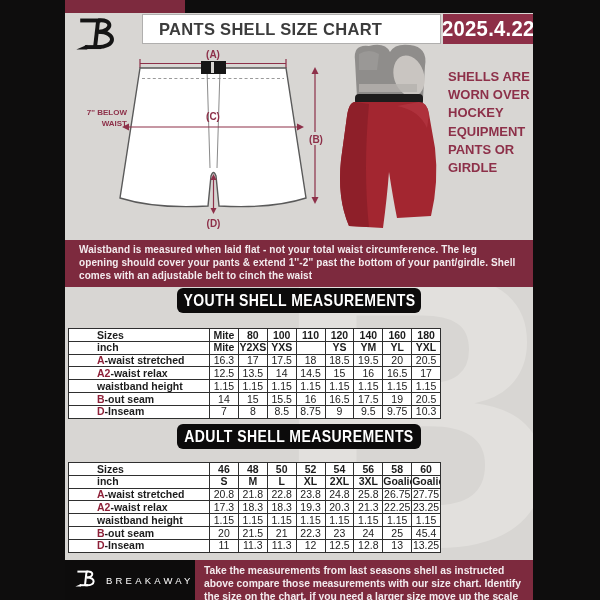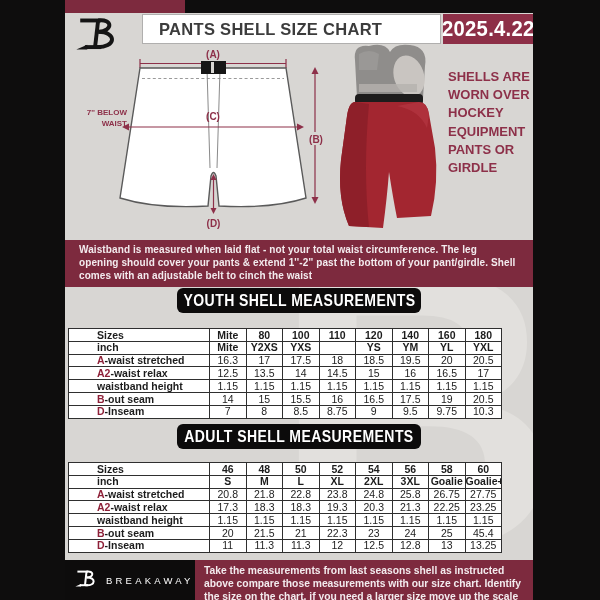--- a/index.html
+++ b/index.html
@@ -33,21 +33,21 @@
           box-sizing:border-box;padding:5px 14px;display:flex;align-items:center;z-index:2;}
   #notice div{width:100%;text-align:left;font-size:10px;font-weight:bold;color:#f3ebee;
               line-height:1.27;letter-spacing:.1px;}
   
   .section-banner{left:112px;width:244px;height:25px;background:#0c0b0b;border-radius:6px;
                   display:flex;align-items:center;justify-content:center;z-index:2;}
   .section-banner span{color:#fff;font-weight:bold;font-size:16.5px;letter-spacing:.5px;
                        transform:scaleX(.85);white-space:nowrap;}
   .unit{left:0;width:531px;text-align:center;font-size:12px;font-weight:bold;color:#4a4a4a;z-index:2;margin-top:37px;}
   
-  .size-table{left:3px;width:434px;border-collapse:collapse;background:#fff;z-index:2;
+  .size-table{left:3px;width:373px;border-collapse:collapse;background:#fff;z-index:2;
               table-layout:fixed;border:1px solid #2f2f2f;}
   .size-table td{border:1px solid #2f2f2f;height:11.8px;font-size:10.5px;color:#1c1c1c;
                  text-align:center;padding:0;line-height:1;white-space:nowrap;overflow:hidden;}
   .size-table td.lbl{width:112px;text-align:left;padding-left:28px;font-weight:bold;}
   .size-table td.hdr{font-weight:bold;}
   .size-table .pfx{color:#8e2038;font-weight:bold;}
   
   #brand-box{left:0;top:560px;width:130px;height:40px;background:#0d0c0c;display:flex;
              align-items:center;padding-left:10px;box-sizing:border-box;gap:7px;z-index:2;}
   #brand-name{color:#fff;font-size:9.5px;font-weight:normal;letter-spacing:3.2px;}

